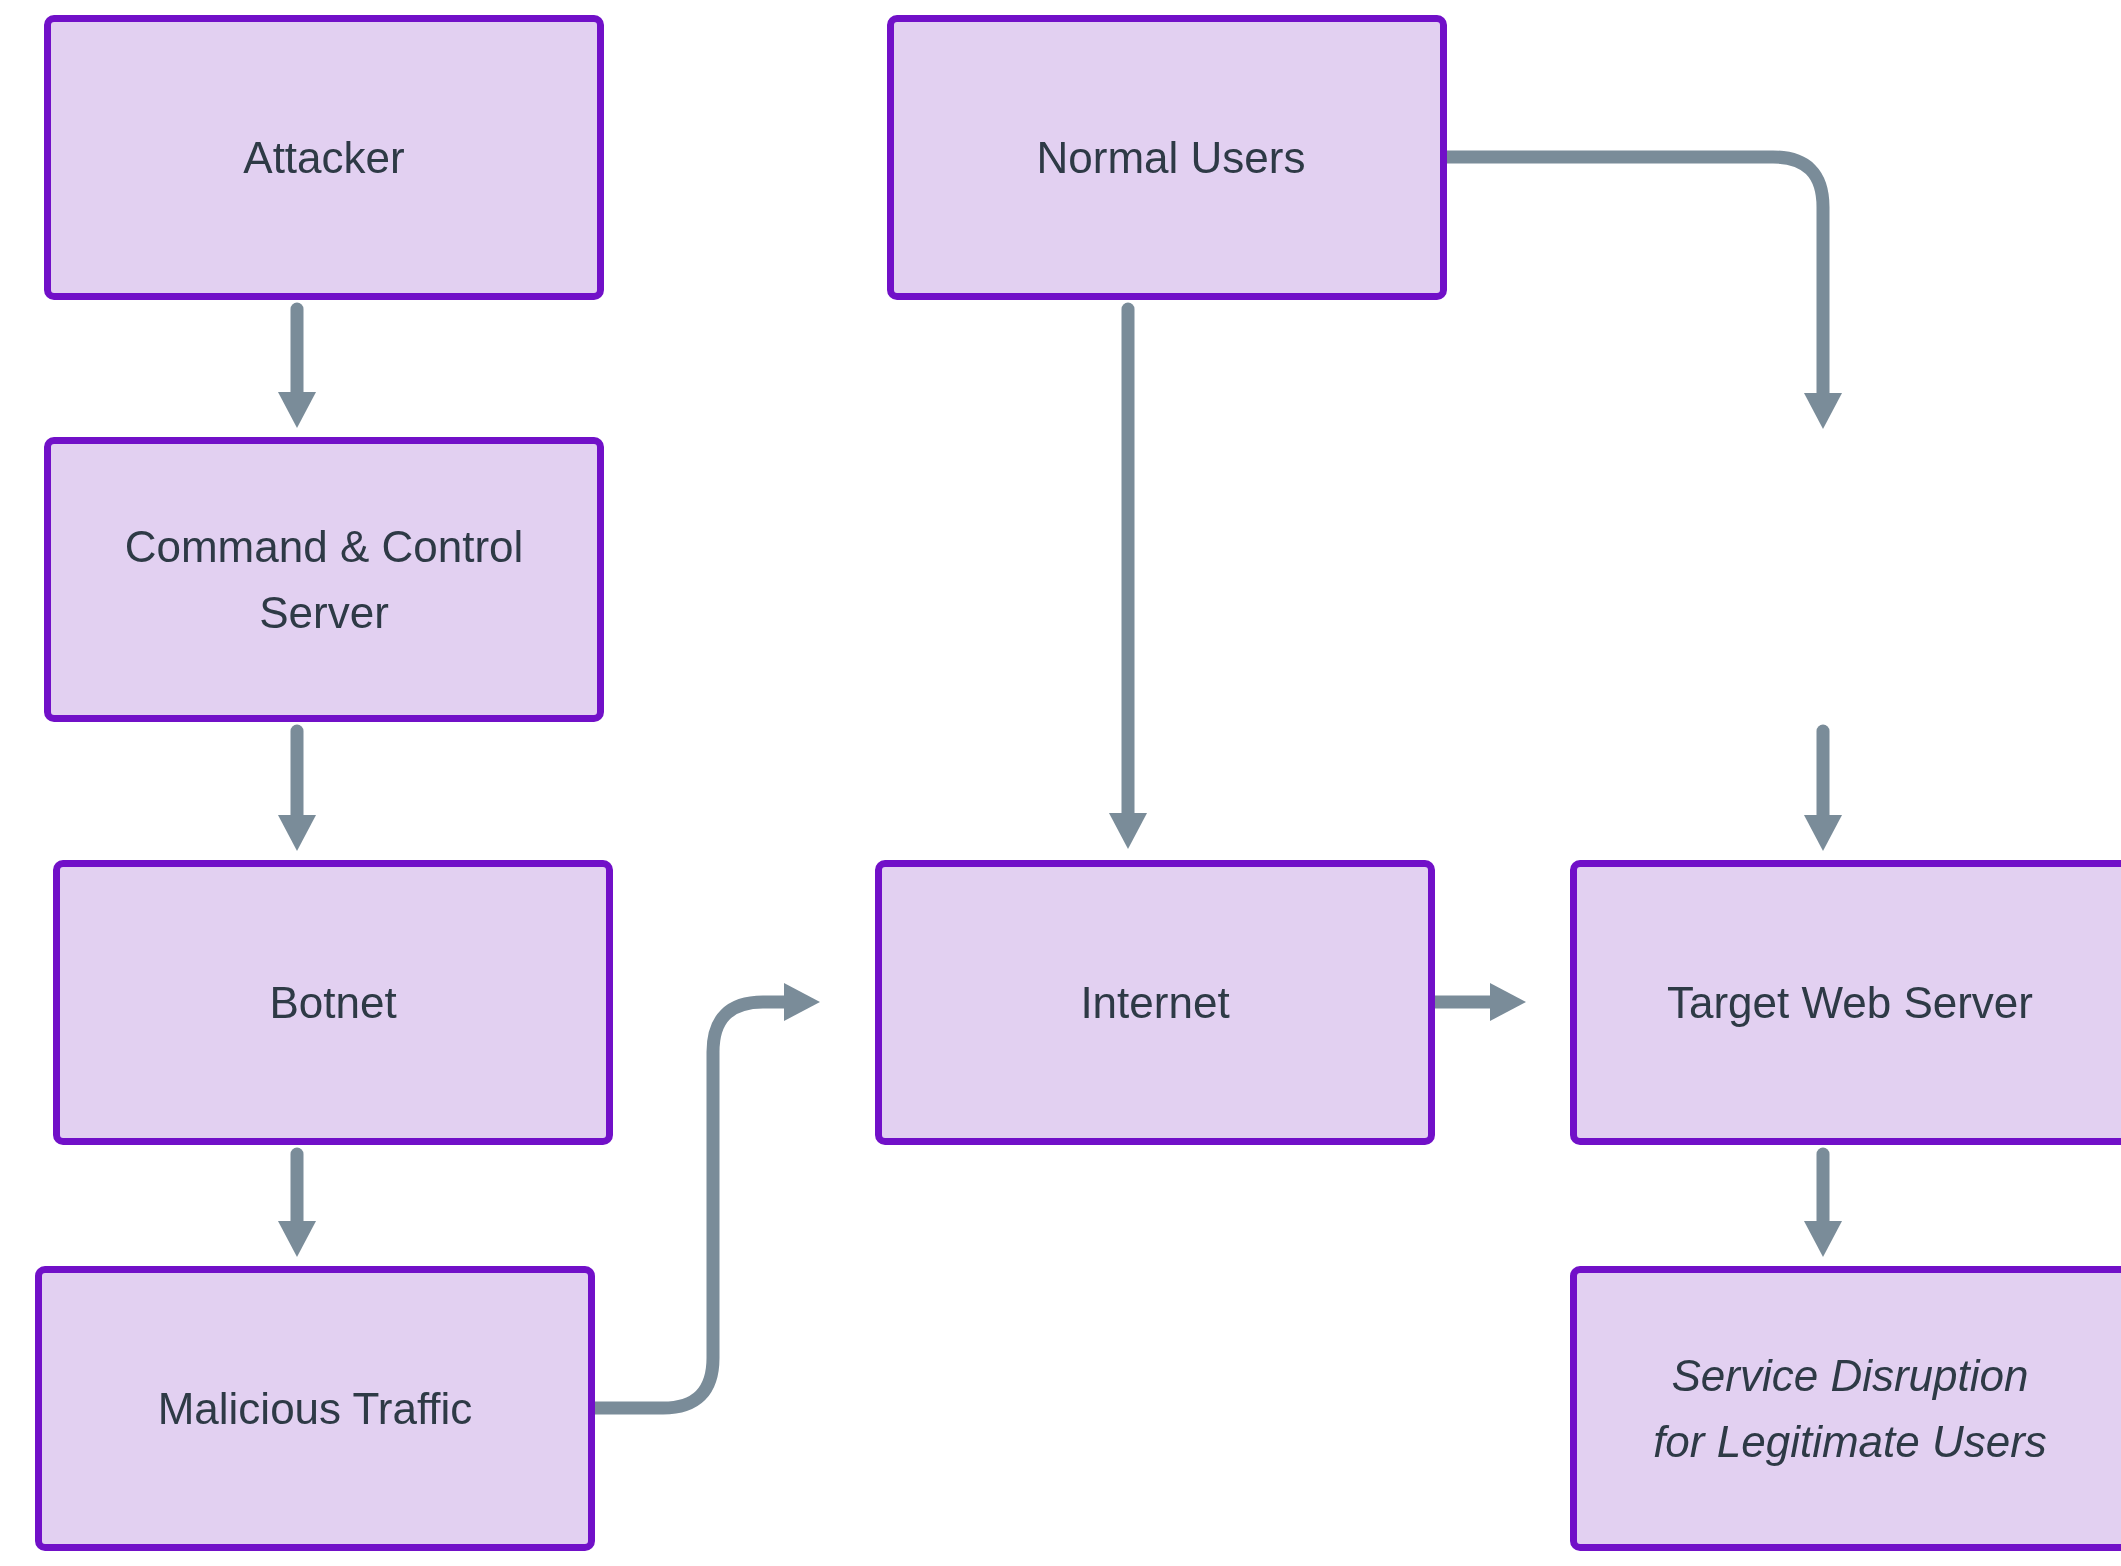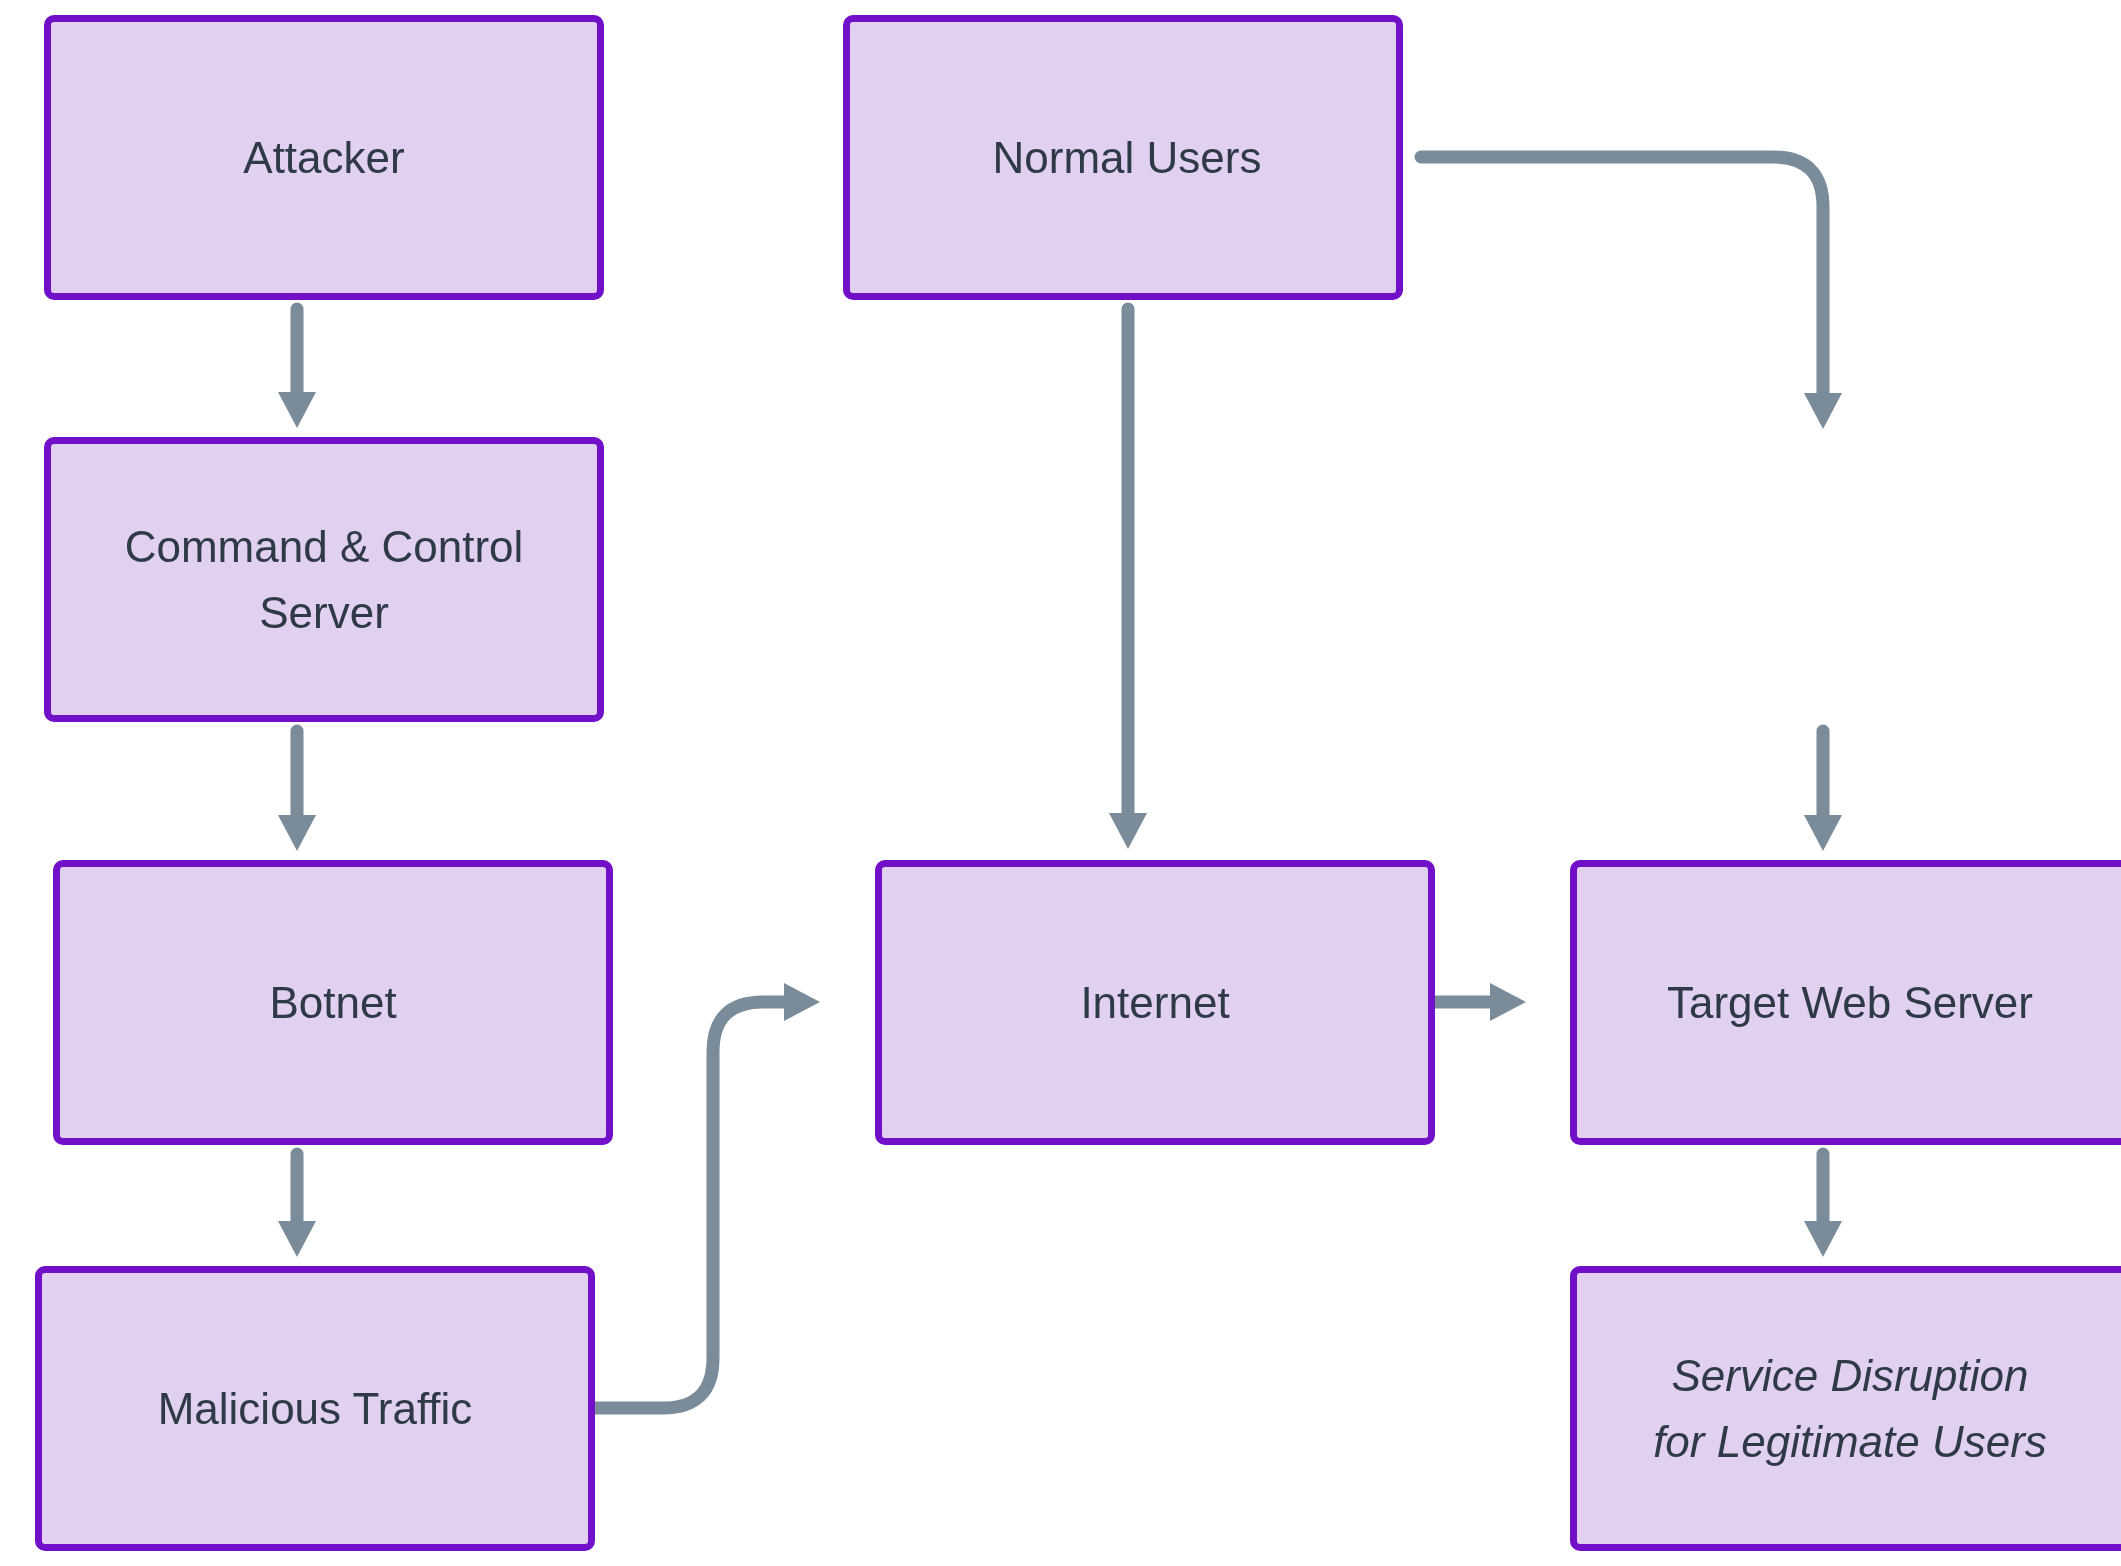--- a/index.html
+++ b/index.html
@@ -99,21 +99,21 @@
   </div>
 
   <div class="node" style="left:27px; top:860px;">
     <span class="label">Botnet</span>
   </div>
 
   <div class="node" style="left:9px; top:1266px;align-items:center;">
     <span class="label">Malicious Traffic</span>
   </div>
 
-  <div class="node" style="left:817px; top:15px;padding-left:8px;">
+  <div class="node" style="left:861px; top:15px;padding-left:8px;">
     <span class="label">Normal Users</span>
   </div>
 
   <div class="node" style="left:849px; top:860px;">
     <span class="label">Internet</span>
   </div>
 
 
   <div class="node" style="left:1544px; top:860px;">
     <span class="label">Target Web Server</span>

